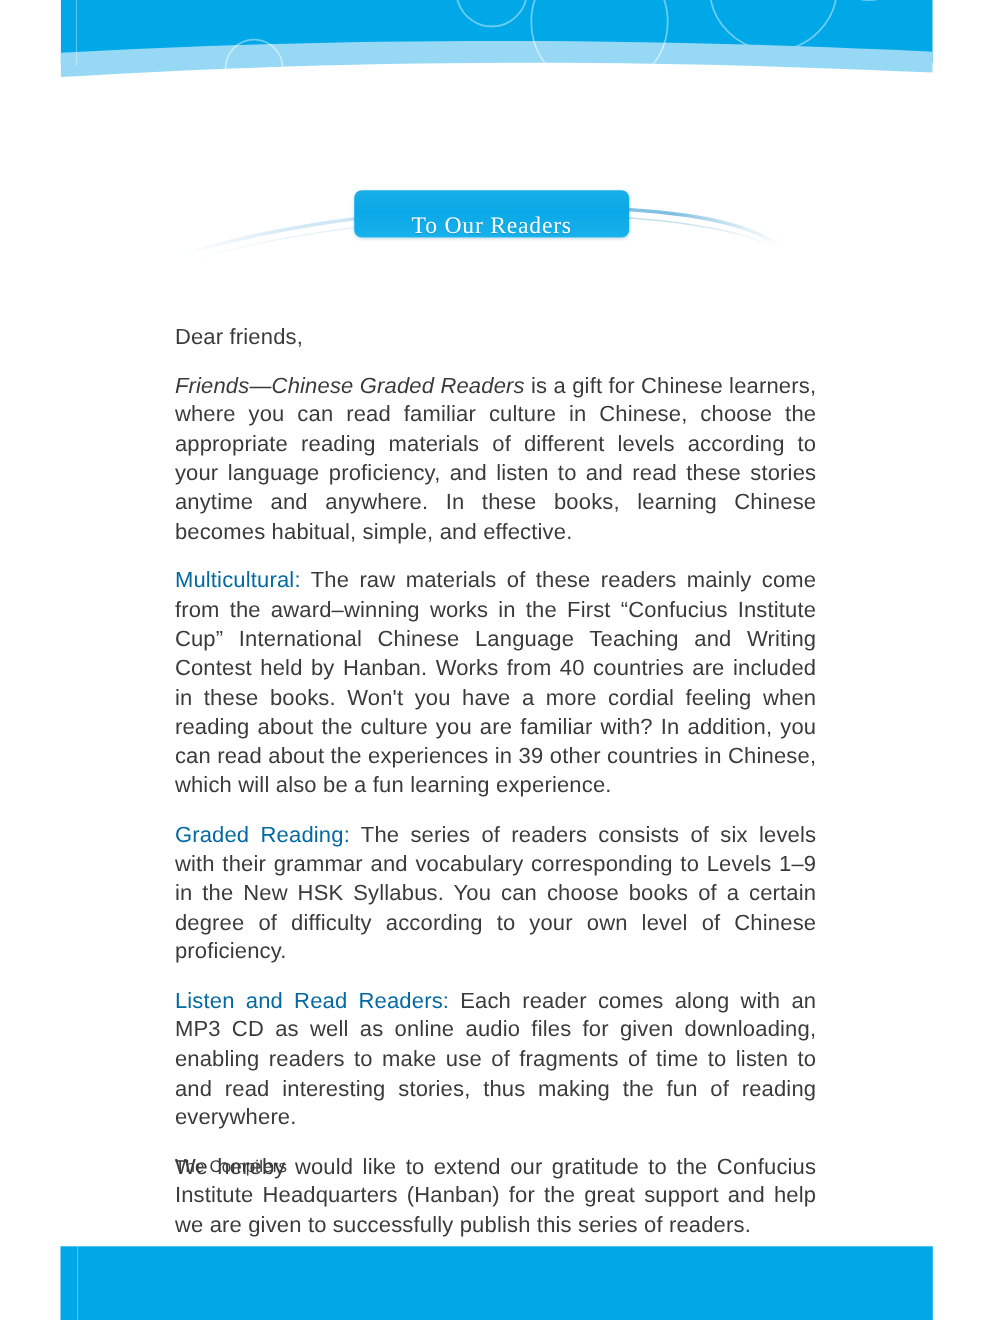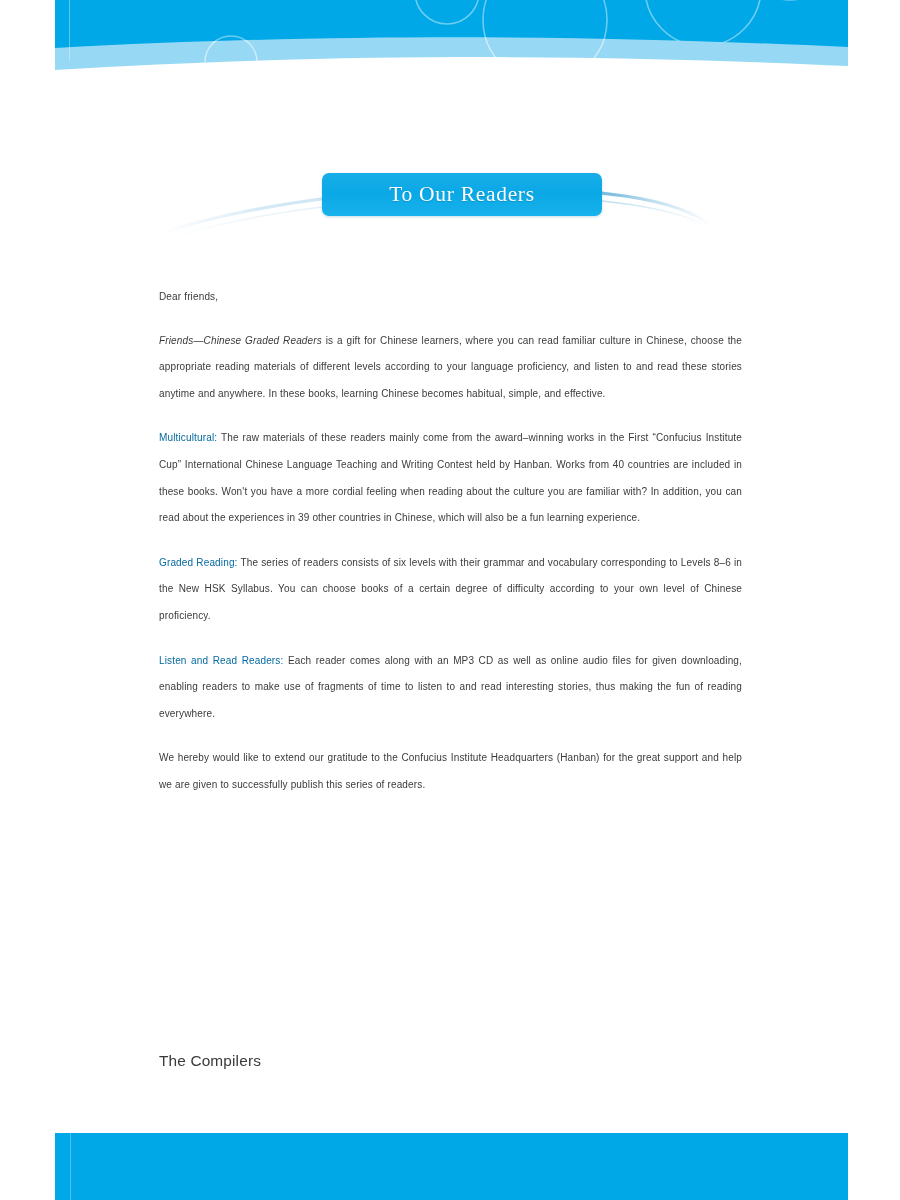--- a/index.html
+++ b/index.html
@@ -40,48 +40,48 @@
     position: absolute;
     left: 155px;
     top: 0;
     width: 560px;
     height: 90px;
   }
   .title-banner {
     position: absolute;
     left: 322px;
     top: 13px;
-    width: 280px;
+    width: 250px;
     height: 43px;
     background: linear-gradient(180deg, #18aee8 0%, #0aa8e6 45%, #18b2ec 100%);
     border-radius: 7px;
     box-shadow: 0 1px 3px rgba(0, 90, 140, 0.22);
     display: flex;
-    align-items: center;
+    align-items: flex-end;
     justify-content: center;
   }
   .title-banner-text {
     font-family: "Liberation Serif", serif;
     font-size: 21.5px;
     color: #ffffff;
     letter-spacing: 0.7px;
     line-height: 1;
     text-shadow: 0 1px 1px rgba(0, 70, 110, 0.25);
   }
 
   
   .content {
     position: absolute;
     left: 159px;
     top: 284px;
     width: 583px;
   }
   .para {
-    margin: 0 0 18px 0;
-    font-size: 10px;
+    margin: 10px 0 18px 0;
+    font-size: 20px;
     line-height: 26.6px;
     color: #3a3a3a;
     text-align: justify;
     text-justify: inter-word;
     letter-spacing: 0.15px;
   }
   .para:last-child {
     margin-bottom: 0;
   }
   .para.salutation {
@@ -179,21 +179,21 @@
 </div>
 
 <div class="content">
 
   <p class="para salutation">Dear friends,</p>
 
   <p class="para"><em class="book-title">Friends—Chinese Graded Readers</em><span> is a gift for Chinese learners, where you can read familiar culture in Chinese, choose the appropriate reading materials of different levels according to your language proficiency, and listen to and read these stories anytime and anywhere. In these books, learning Chinese becomes habitual, simple, and effective.</span></p>
 
   <p class="para"><span class="lead-in">Multicultural:</span><span> The raw materials of these readers mainly come from the award–winning works in the First “Confucius Institute Cup” International Chinese Language Teaching and Writing Contest held by Hanban. Works from 40 countries are included in these books. Won't you have a more cordial feeling when reading about the culture you are familiar with? In addition, you can read about the experiences in 39 other countries in Chinese, which will also be a fun learning experience.</span></p>
 
-  <p class="para"><span class="lead-in">Graded Reading:</span><span> The series of readers consists of six levels with their grammar and vocabulary corresponding to Levels 8–6 in the New HSK Syllabus. You can choose books of a certain degree of difficulty according to your own level of Chinese proficiency.</span></p>
+  <p class="para"><span class="lead-in">Graded Reading:</span><span> The series of readers consists of six levels with their grammar and vocabulary corresponding to Levels 1–9 in the New HSK Syllabus. You can choose books of a certain degree of difficulty according to your own level of Chinese proficiency.</span></p>
 
   <p class="para"><span class="lead-in">Listen and Read Readers:</span><span> Each reader comes along with an MP3 CD as well as online audio files for given downloading, enabling readers to make use of fragments of time to listen to and read interesting stories, thus making the fun of reading everywhere.</span></p>
 
   <p class="para"><span>We hereby would like to extend our gratitude to the Confucius Institute Headquarters (Hanban) for the great support and help we are given to successfully publish this series of readers.</span></p>
 
 </div>
 
 <div class="signature">The Compilers</div>
 
 <div class="footer-band">

